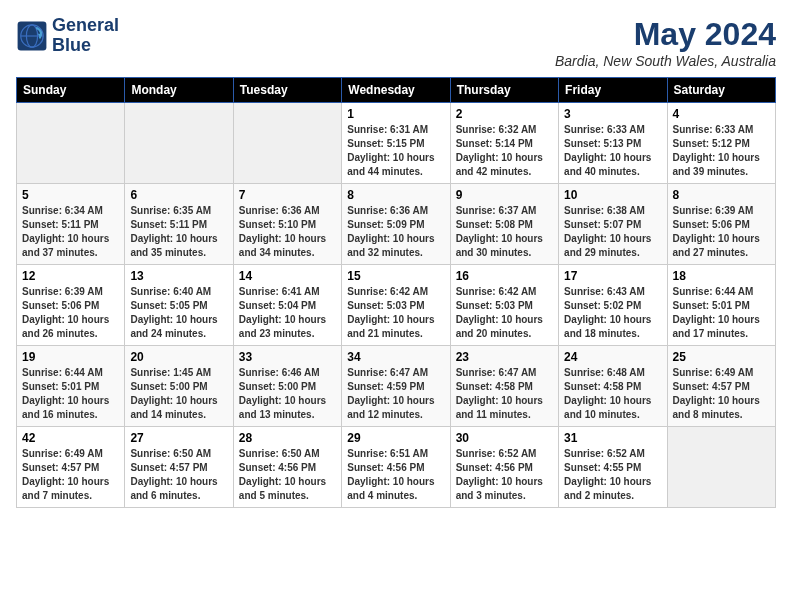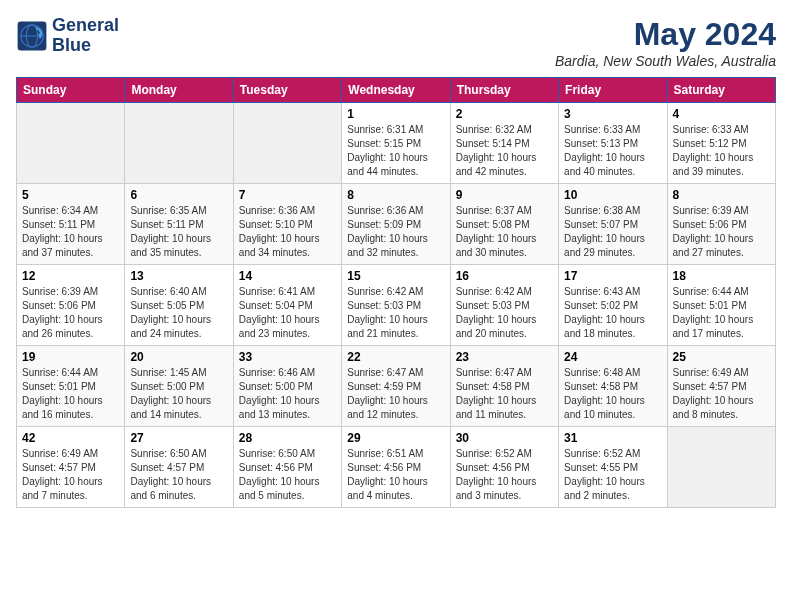--- a/index.html
+++ b/index.html
@@ -43,21 +43,21 @@
       font-size: 14px;
       color: #333;
       font-style: italic;
     }
     table {
       width: 100%;
       border-collapse: collapse;
       font-size: 10.5px;
     }
     thead th {
-      background-color: #be185d;
+      background-color: #000000;
       color: #fff;
       text-align: left;
       padding: 5px 6px;
       font-size: 12px;
       font-weight: bold;
       border: 1px solid #2a5aaa;
     }
     tbody td {
       border: 1px solid #ccc;
       vertical-align: top;
@@ -69,20 +69,21 @@
     .day-num {
       font-weight: bold;
       font-size: 12px;
       margin-bottom: 2px;
       display: block;
     }
     .day-info {
       font-size: 10px;
       color: #333;
       line-height: 1.4;
+      font-weight: bold;
     }
     .empty-cell {
       background: #f5f5f5;
     }
     tr:nth-child(even) td {
       background: #f9f9f9;
     }
     tr:nth-child(even) td.empty-cell {
       background: #efefef;
     }
@@ -280,21 +281,21 @@
 and 14 minutes.</div>
         </td>
         <td>
           <span class="day-num">33</span>
           <div class="day-info" style="white-space: pre-line;">Sunrise: 6:46 AM
 Sunset: 5:00 PM
 Daylight: 10 hours
 and 13 minutes.</div>
         </td>
         <td>
-          <span class="day-num">22</span>
+          <span class="day-num">34</span>
           <div class="day-info" style="white-space: pre-line;">Sunrise: 6:47 AM
 Sunset: 4:59 PM
 Daylight: 10 hours
 and 12 minutes.</div>
         </td>
         <td>
           <span class="day-num">23</span>
           <div class="day-info" style="white-space: pre-line;">Sunrise: 6:47 AM
 Sunset: 4:58 PM
 Daylight: 10 hours

